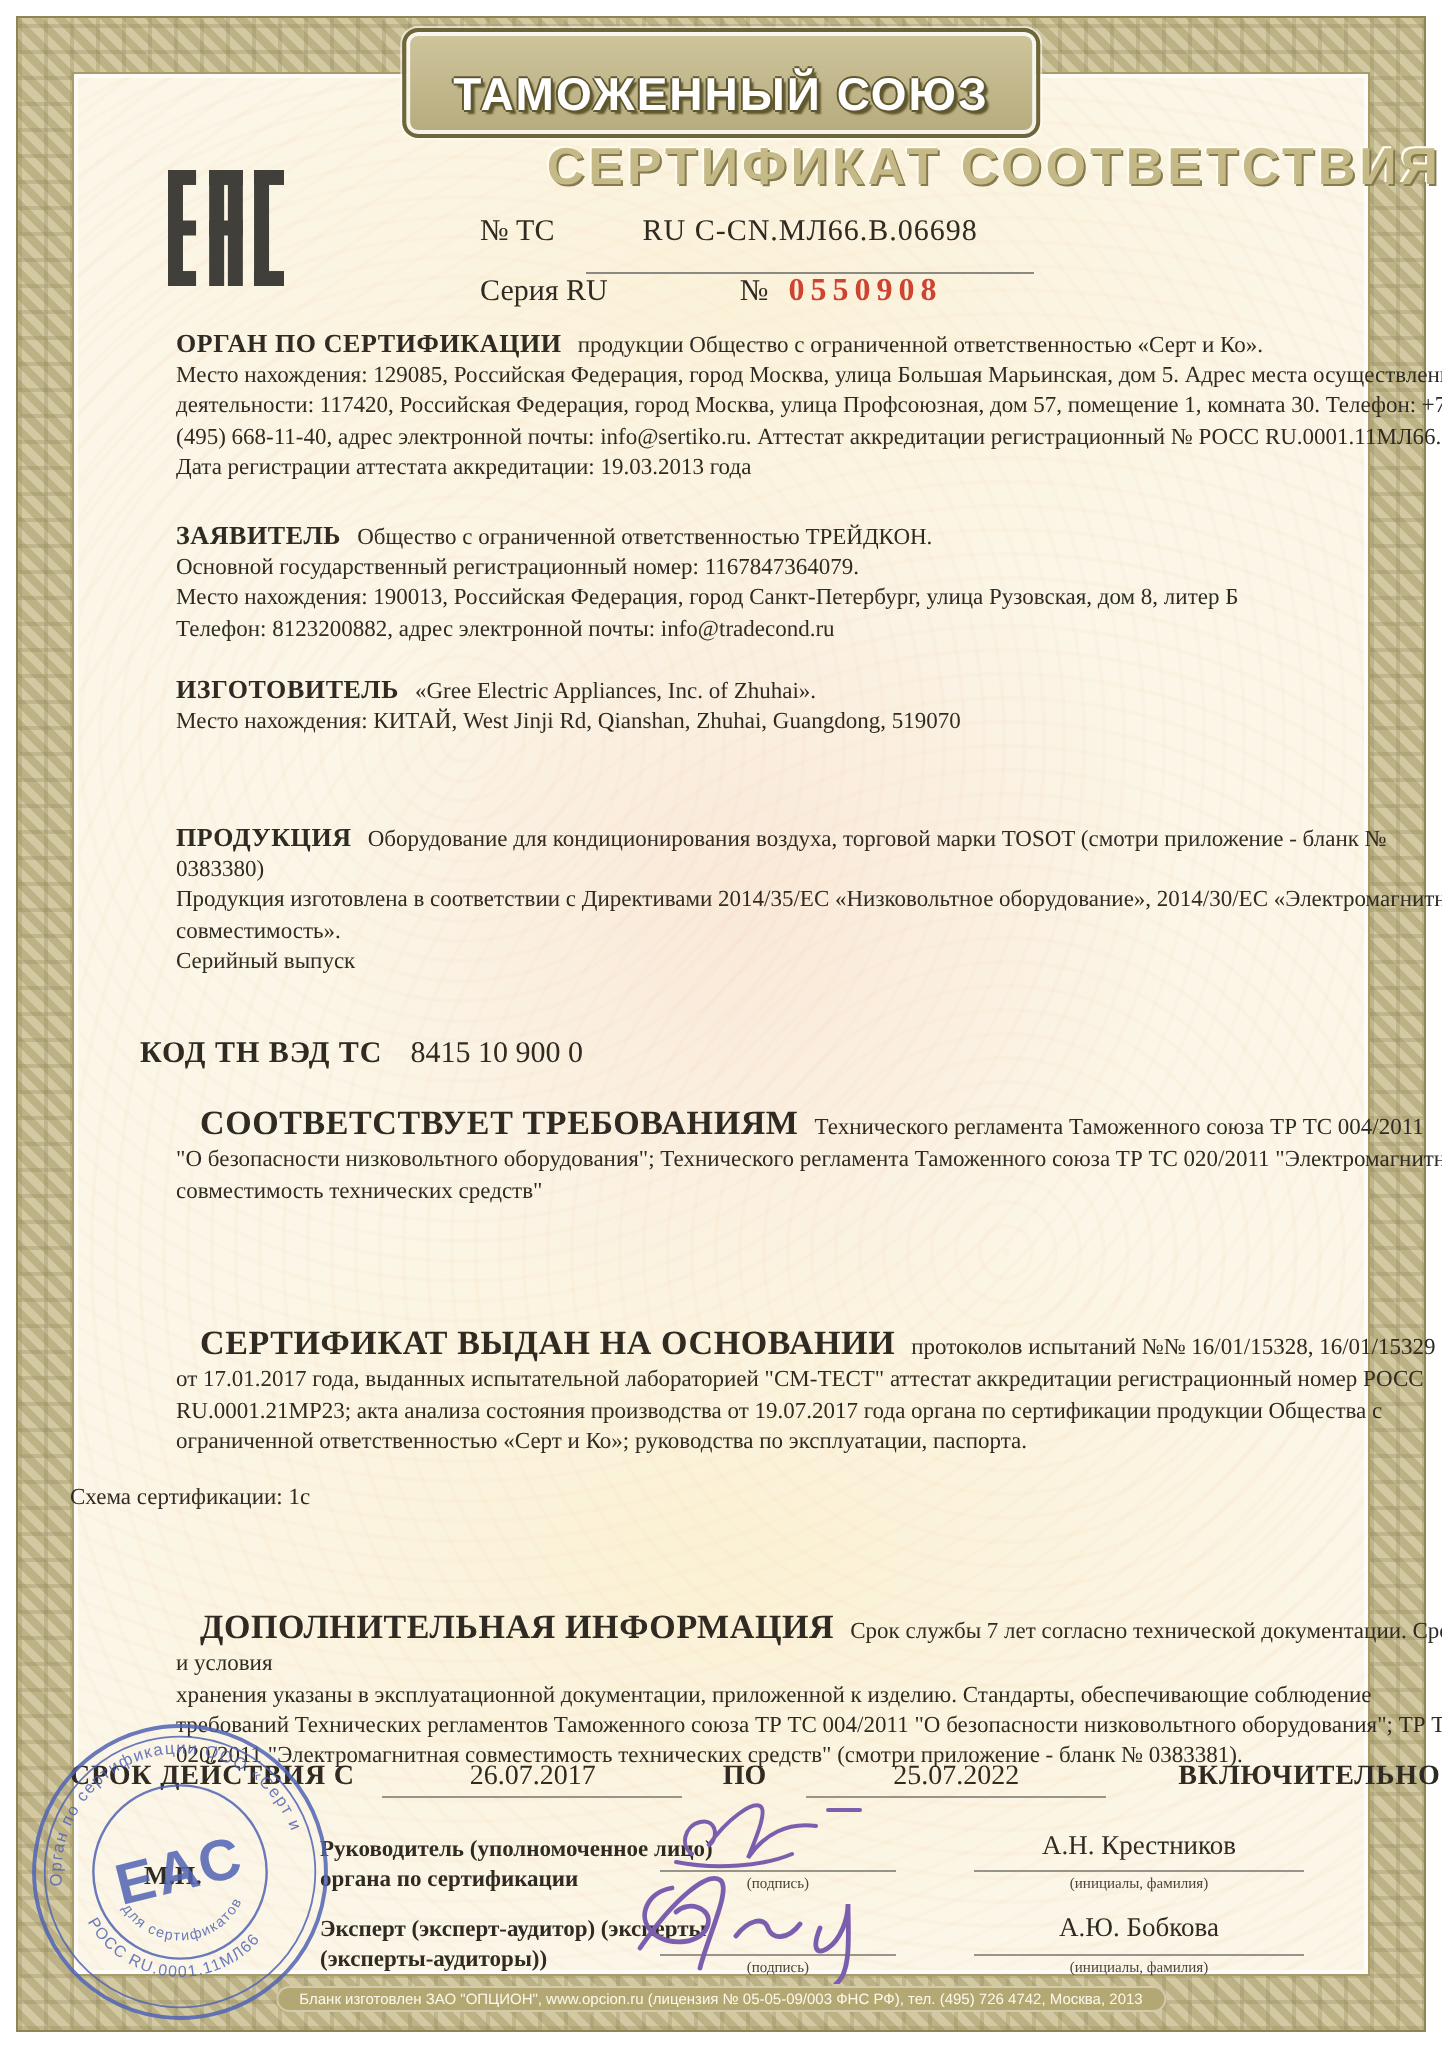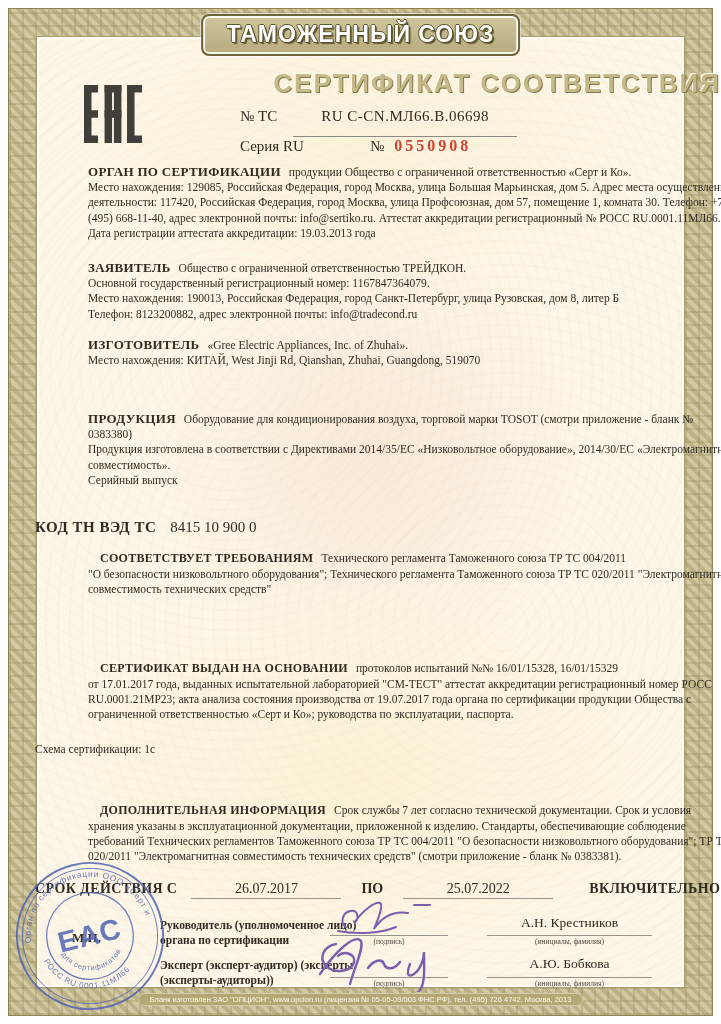--- a/index.html
+++ b/index.html
@@ -24,21 +24,21 @@
       radial-gradient(ellipse 420px 260px at 50% 78%, rgba(250,228,170,.30), transparent 75%),
       radial-gradient(ellipse 380px 200px at 50% 12%, rgba(250,236,200,.45), transparent 80%),
       repeating-radial-gradient(circle at 30% 35%, rgba(240,170,140,.05) 0 2px, transparent 2px 10px),
       repeating-radial-gradient(circle at 72% 62%, rgba(240,180,120,.05) 0 2px, transparent 2px 12px),
       #fbf6e7;
     box-shadow:inset 0 0 0 2px rgba(255,255,255,.75);
   }
   
   .cu-box{
     position:absolute;top:14px;left:50%;transform:translateX(-50%);
-    padding:5px 24px 6px;border:2px solid #6e6539;border-radius:8px;
+    padding:18px 24px 6px;border:2px solid #6e6539;border-radius:8px;
     background:linear-gradient(#cfc59c,#b6ab7e);
     box-shadow:inset 0 0 0 2px rgba(255,255,255,.85), 0 0 0 1px rgba(255,255,255,.6);
     font-family:"Liberation Sans", sans-serif;font-weight:bold;font-size:23px;
     letter-spacing:1px;color:#ffffff;white-space:nowrap;
     text-shadow:1px 0 0 #5f572f,-1px 0 0 #5f572f,0 1px 0 #5f572f,0 -1px 0 #5f572f,2px 2px 1px #5f572f;
   }
   .cert-title{
     position:absolute;top:68px;left:0;width:100%;text-align:right;
     font-family:"Liberation Sans", sans-serif;font-weight:bold;font-size:26px;
     letter-spacing:2px;color:#c4b987;
@@ -47,23 +47,23 @@
   .eac-mark{position:absolute;left:84px;top:84px;}
   .certno-row{position:absolute;top:108px;left:240px;font-size:15px;display:flex;align-items:baseline;}
   .certno-row .lbl{margin-right:16px;}
   .certno-row .val{border-bottom:1px solid #8a8a82;padding:0 28px 11px;letter-spacing:.5px;}
   .seria-row{position:absolute;top:137px;left:240px;font-size:15px;display:flex;align-items:baseline;}
   .seria-row .no{margin-left:66px;margin-right:10px;}
   .seria-row .red{color:#cf4431;font-weight:bold;letter-spacing:3px;font-size:16px;}
   
   .sec{position:absolute;left:44px;width:652px;font-size:11.5px;line-height:1.32;margin-left:44px;}
   .sec .h{font-weight:bold;font-size:13px;letter-spacing:.3px;margin-right:8px;}
-  .sec .h.big{font-size:12px;padding-left:12px;}
+  .sec .h.big{font-size:17px;padding-left:12px;}
   .tnved{position:absolute;left:35px;font-size:15px;}
-  .tnved .h{font-weight:bold;letter-spacing:.5px;margin-right:14px;}
+  .tnved .h{font-weight:bold;letter-spacing:.5px;margin-right:14px;margin-left:35px;}
   .scheme{position:absolute;left:35px;font-size:11.5px;}
   
   .validity{position:absolute;left:35px;top:881px;display:flex;align-items:baseline;font-size:14px;}
   .validity .b{font-weight:bold;letter-spacing:.4px;}
   .validity .date{width:150px;text-align:center;border-bottom:1px solid #98948a;margin:0 14px;padding-bottom:1px;}
   .validity .po{font-weight:bold;margin:0 6px;}
   .validity .incl{font-weight:bold;margin-left:22px;letter-spacing:.4px;}
   
   .sig-label{position:absolute;left:160px;width:200px;font-size:11.5px;font-weight:bold;line-height:1.3;}
   .sig-line{position:absolute;left:330px;width:118px;border-bottom:1px solid #98948a;height:1px;}

